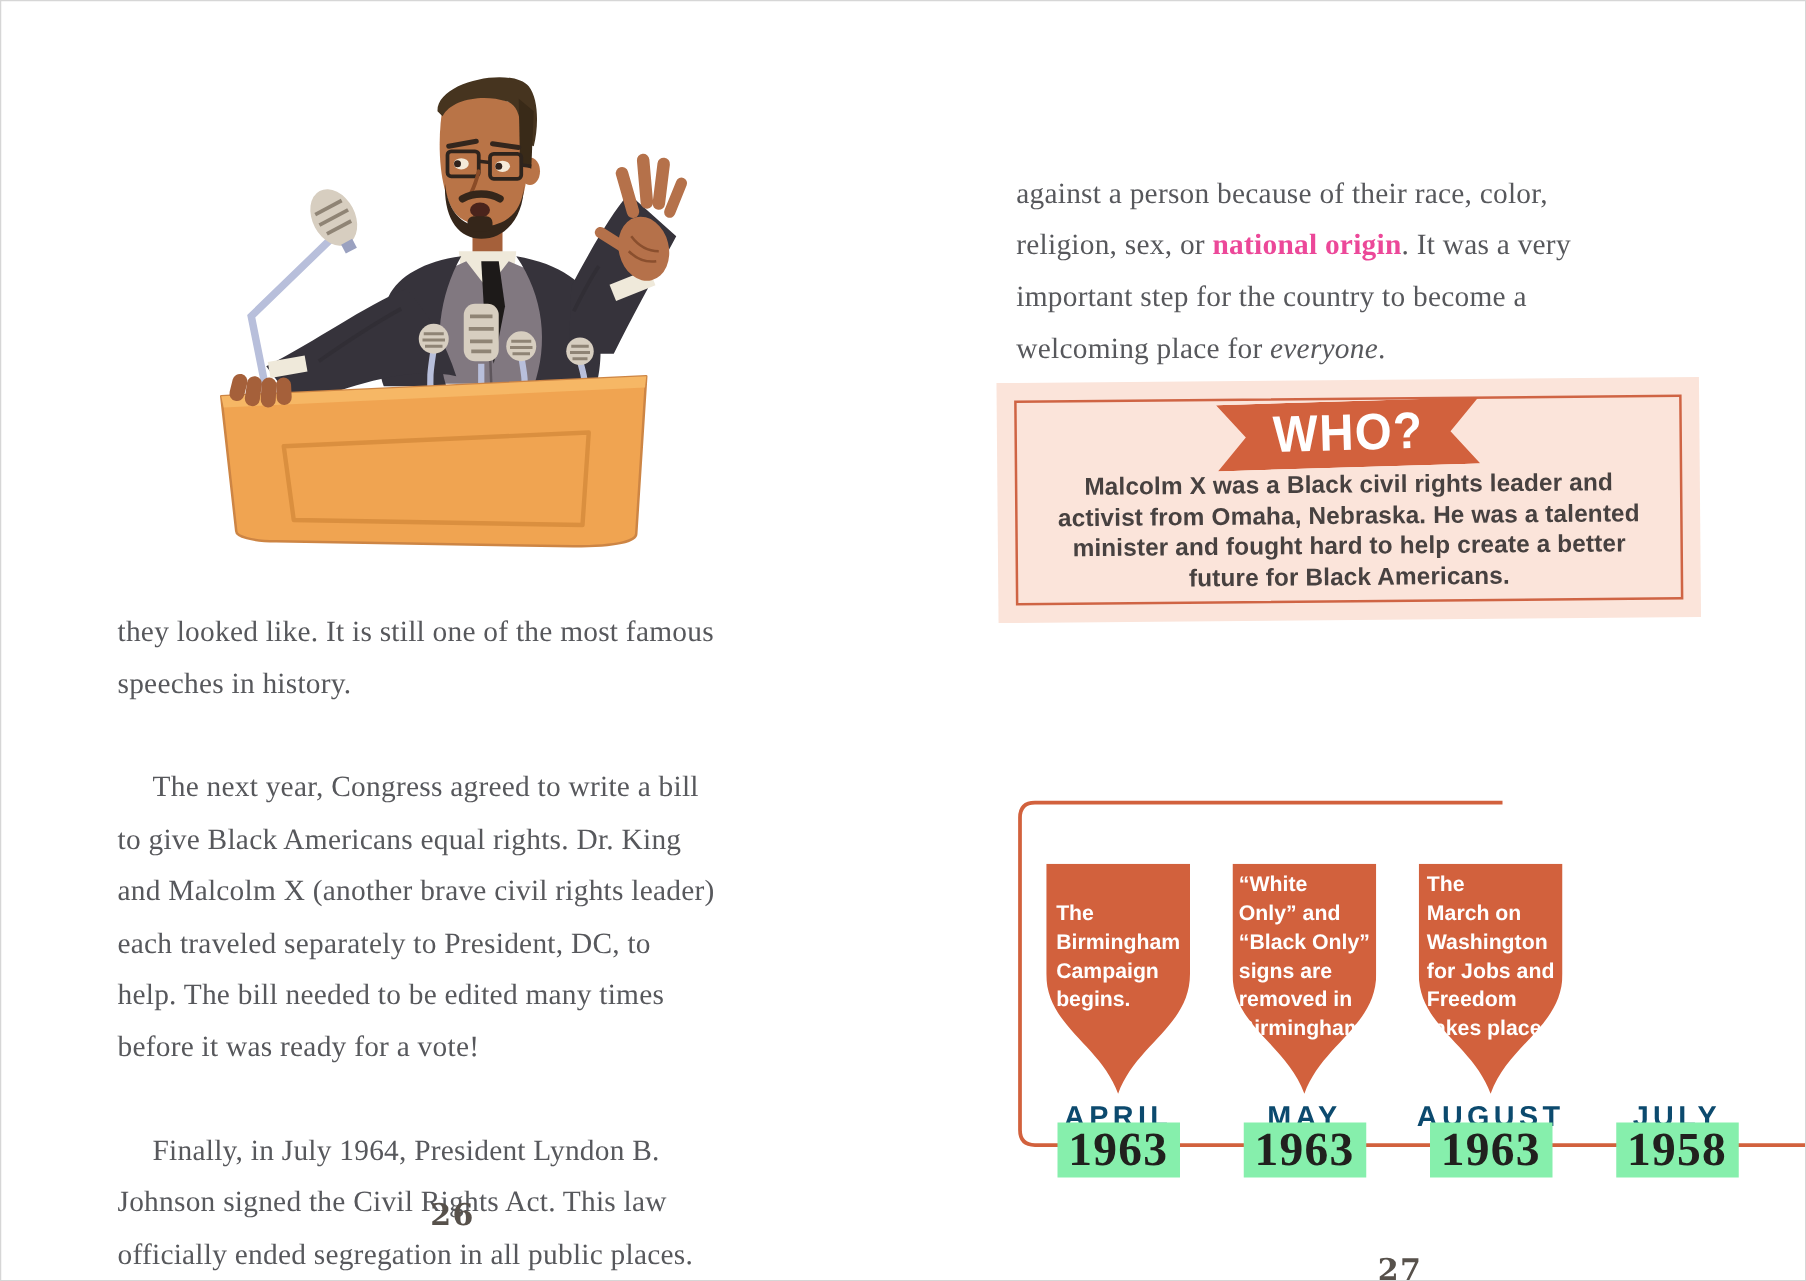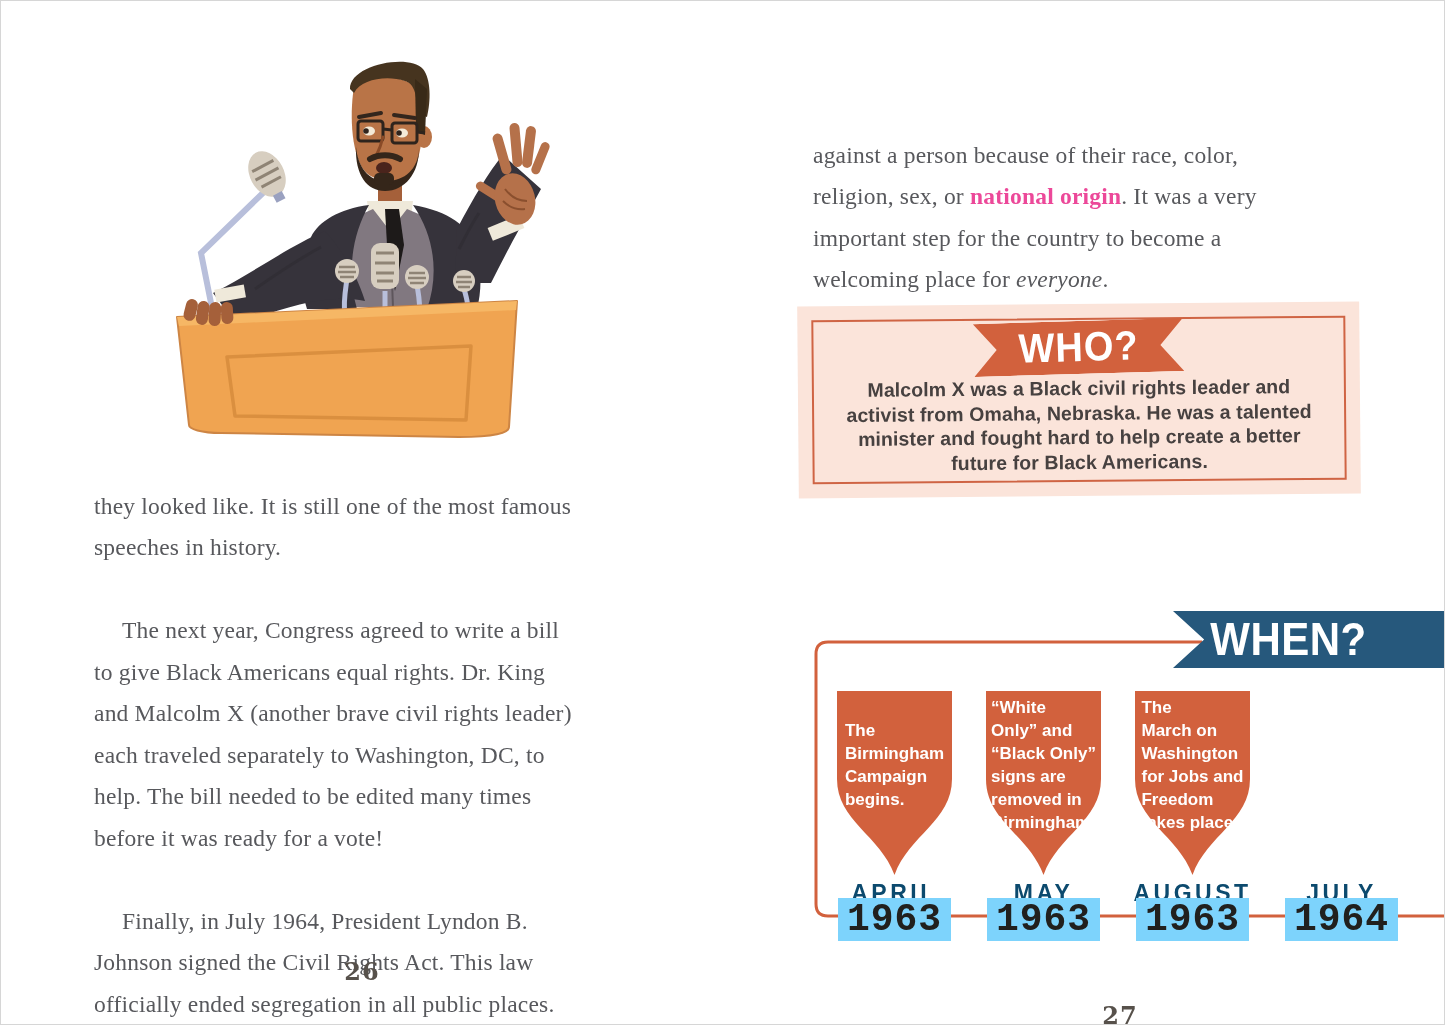--- a/index.html
+++ b/index.html
@@ -83,22 +83,22 @@
   #label-2 { left:1114px; } #label-3 { left:1263px; }
   .event-label .month {
     position:absolute; top:879px; left:0; right:0;
     font-family:"Liberation Sans", sans-serif; font-weight:bold;
     font-size:23px; letter-spacing:3.5px; color:#0c4a6e;
   }
   .event-label .year {
     position:absolute; top:897px; left:0; right:0; text-align:center;
   }
   .event-label .year span {
-    display:inline-block; background:#7dd3fc; padding:0 9px;
-    font-family:Liberation Mono, monospace; font-weight:bold;
+    display:inline-block; background:#86efac; padding:0 9px;
+    font-family:Liberation Serif, serif; font-weight:bold;
     font-size:38px; color:#21201e; letter-spacing:1px;
   }
 </style>
 </head>
 <body>
 
 <div id="spread">
 
   <svg id="illustration" viewBox="0 0 424 412" width="424" height="412" aria-hidden="true">
 
@@ -197,21 +197,21 @@
       <rect x="62" y="263" width="12" height="22" rx="6" fill="#a5603a" transform="rotate(-3 68 272)"></rect>
     </g>
   </svg>
 
   <div id="left-text" class="body-text">
     <p>they looked like. It is still one of the most famous
 speeches in history.</p>
     <p class="indent">The next year, Congress agreed to write a bill
 to give Black Americans equal rights. Dr. King
 and Malcolm X (another brave civil rights leader)
-each traveled separately to Washington, DC, to
+each traveled separately to President, DC, to
 help. The bill needed to be edited many times
 before it was ready for a vote!</p>
     <p class="indent">Finally, in July 1964, President Lyndon B.
 Johnson signed the Civil Rights Act. This law
 officially ended segregation in all public places.
 The act also made it illegal to discriminate</p>
   </div>
 
   <div id="page-num-left" class="page-num">26</div>
 
@@ -230,23 +230,20 @@
     <div id="who-text">Malcolm X was a Black civil rights leader and
 activist from Omaha, Nebraska. He was a talented
 minister and fought hard to help create a better
 future for Black Americans.</div>
   </div>
 
   <svg id="timeline-svg" width="1443" height="1023" viewBox="0 0 1443 1023" aria-hidden="true">
     <path d="M1201,641 L827,641 Q815,641 815,653 L815,903 Q815,915 827,915 L1443,915" fill="none" stroke="#d2613d" stroke-width="3"></path>
   </svg>
 
-  <div id="when-banner">
-    <span class="banner-label">WHEN?</span>
-  </div>
 
   <div id="pennant-0" class="pennant">
     <svg width="115" height="186" viewBox="0 0 115 186">
       <path d="M0,0 L115,0 L115,88 C115,130 72,144 57.5,184 C43,144 0,130 0,88 Z" fill="#d2613d"></path>
     </svg>
     <div class="pennant-text">The
 Birmingham
 Campaign
 begins.</div>
   </div>
@@ -280,18 +277,18 @@
   <div id="label-1" class="event-label">
     <div class="month">MAY</div>
     <div class="year"><span>1963</span></div>
   </div>
   <div id="label-2" class="event-label">
     <div class="month">AUGUST</div>
     <div class="year"><span>1963</span></div>
   </div>
   <div id="label-3" class="event-label">
     <div class="month">JULY</div>
-    <div class="year"><span>1964</span></div>
+    <div class="year"><span>1958</span></div>
   </div>
 
   <div id="page-num-right" class="page-num">27</div>
 
 </div>
 
 </body></html>

